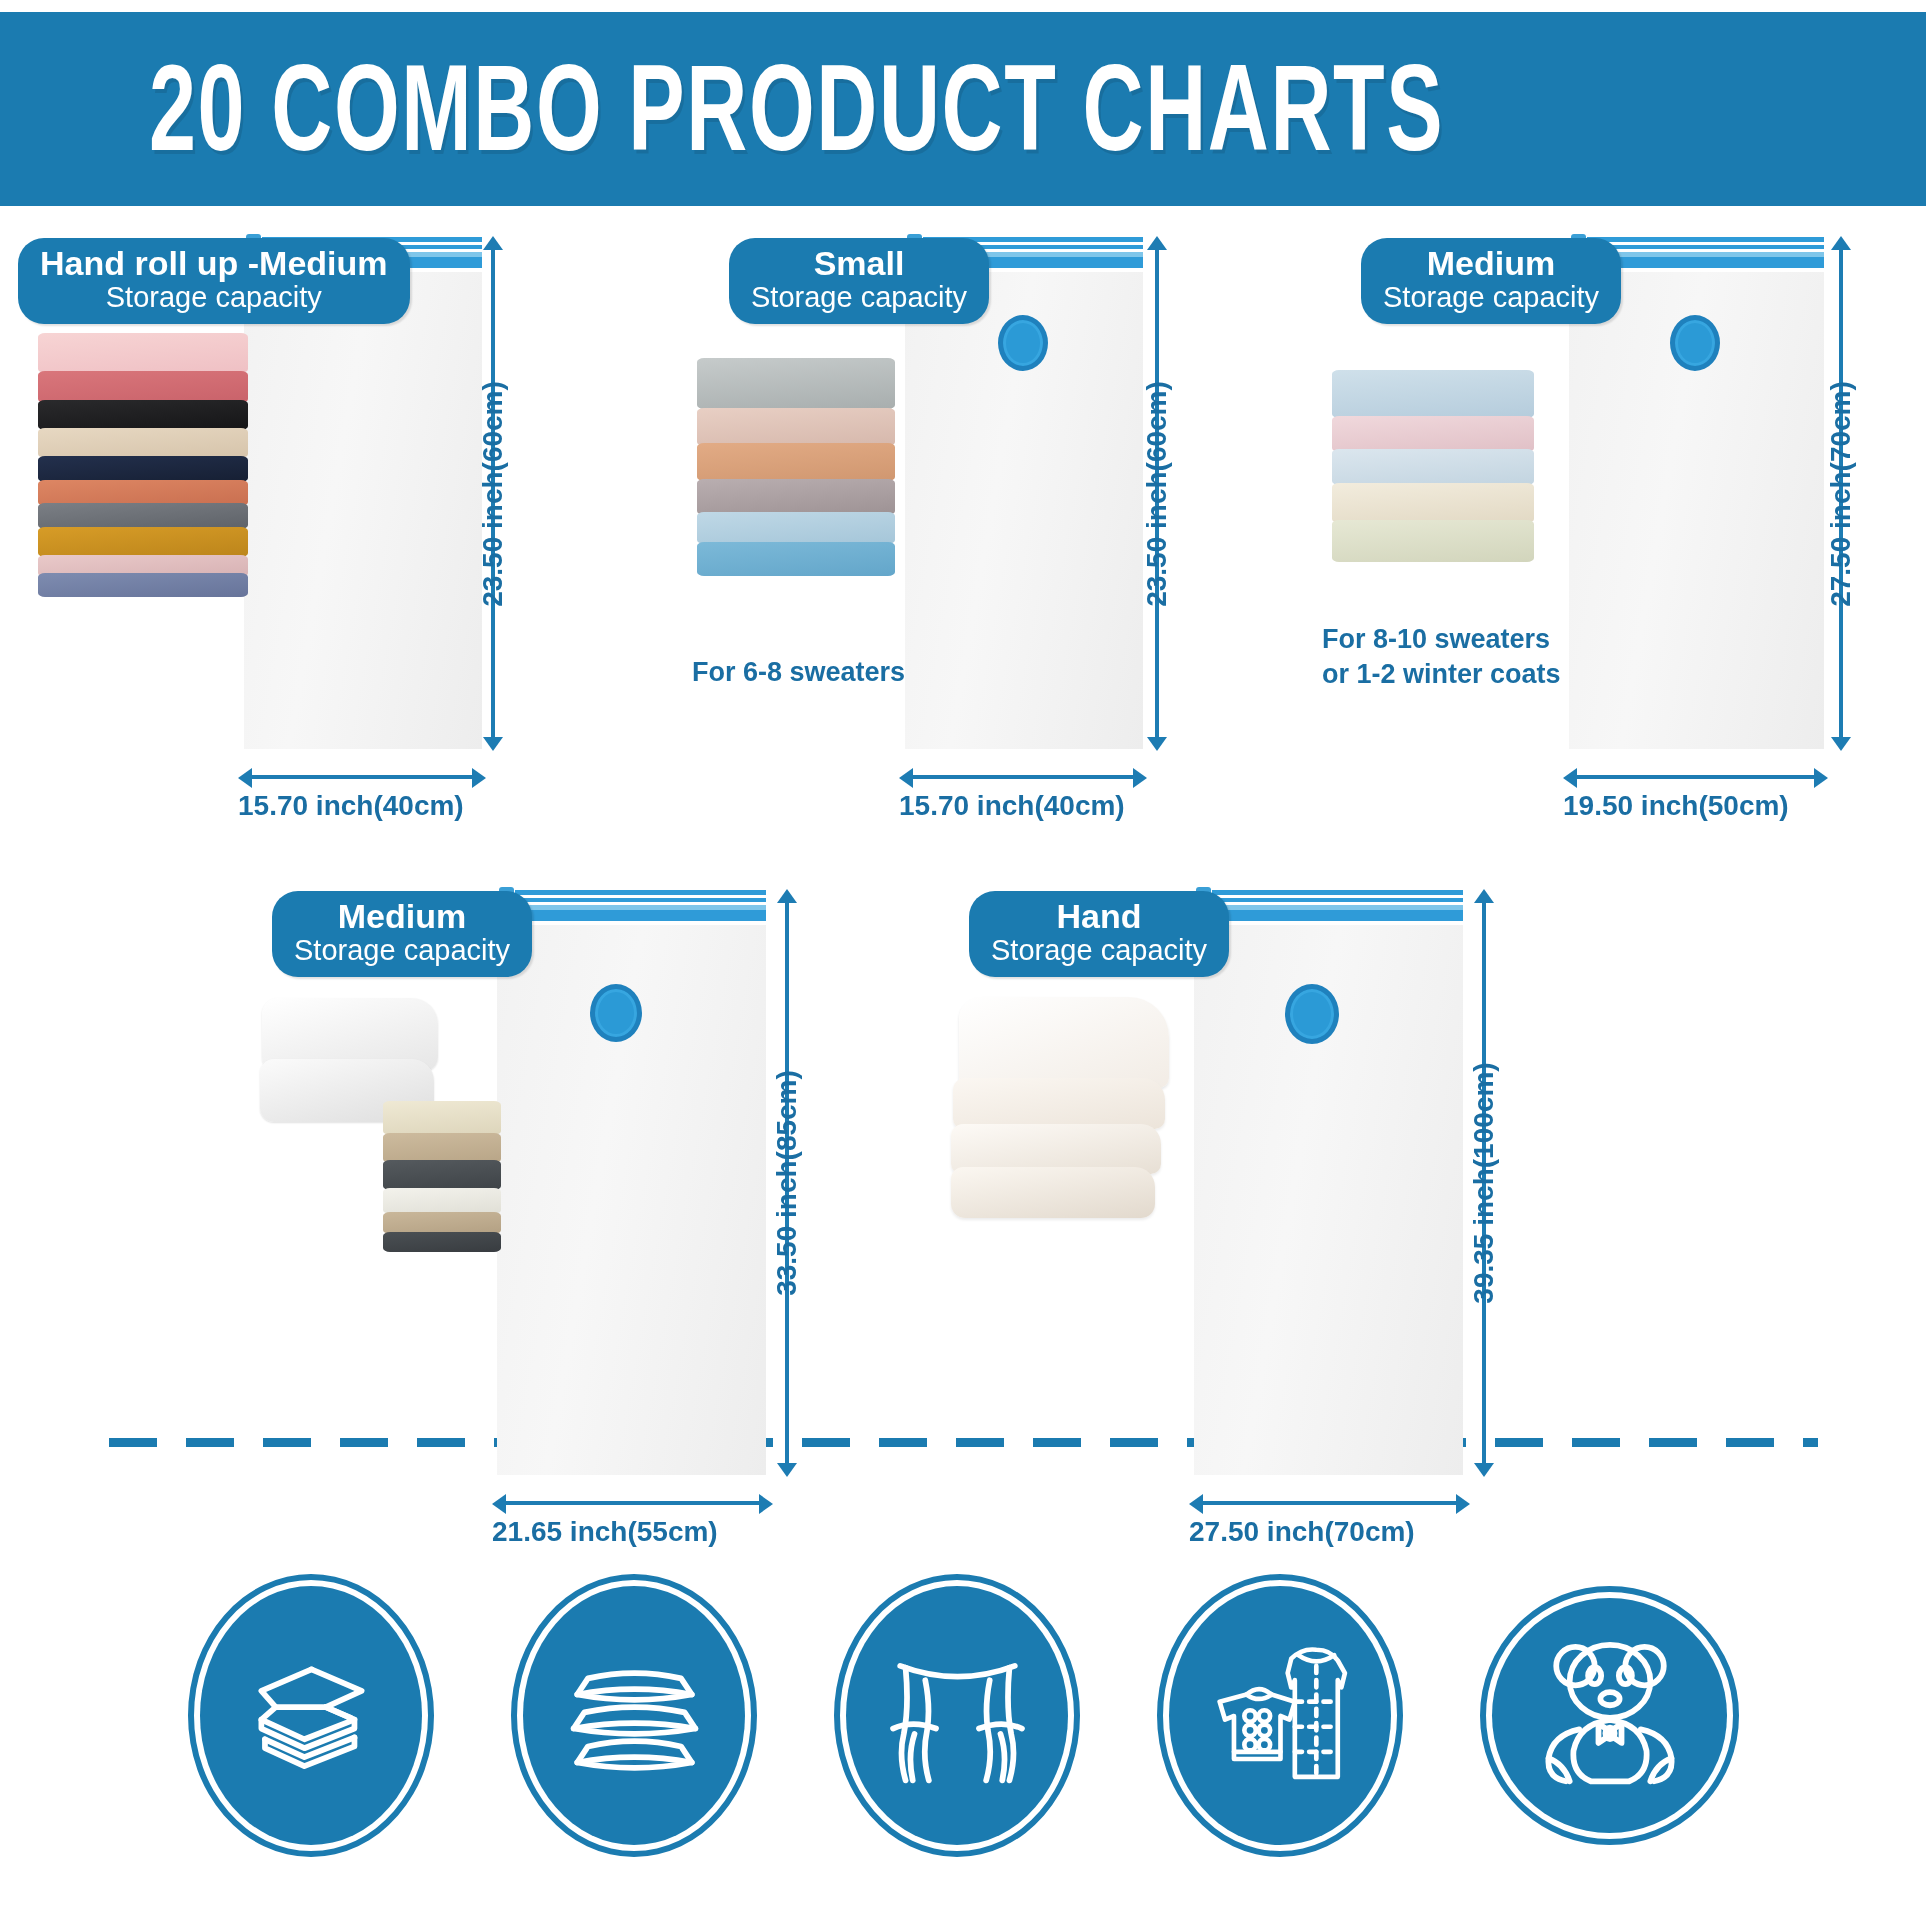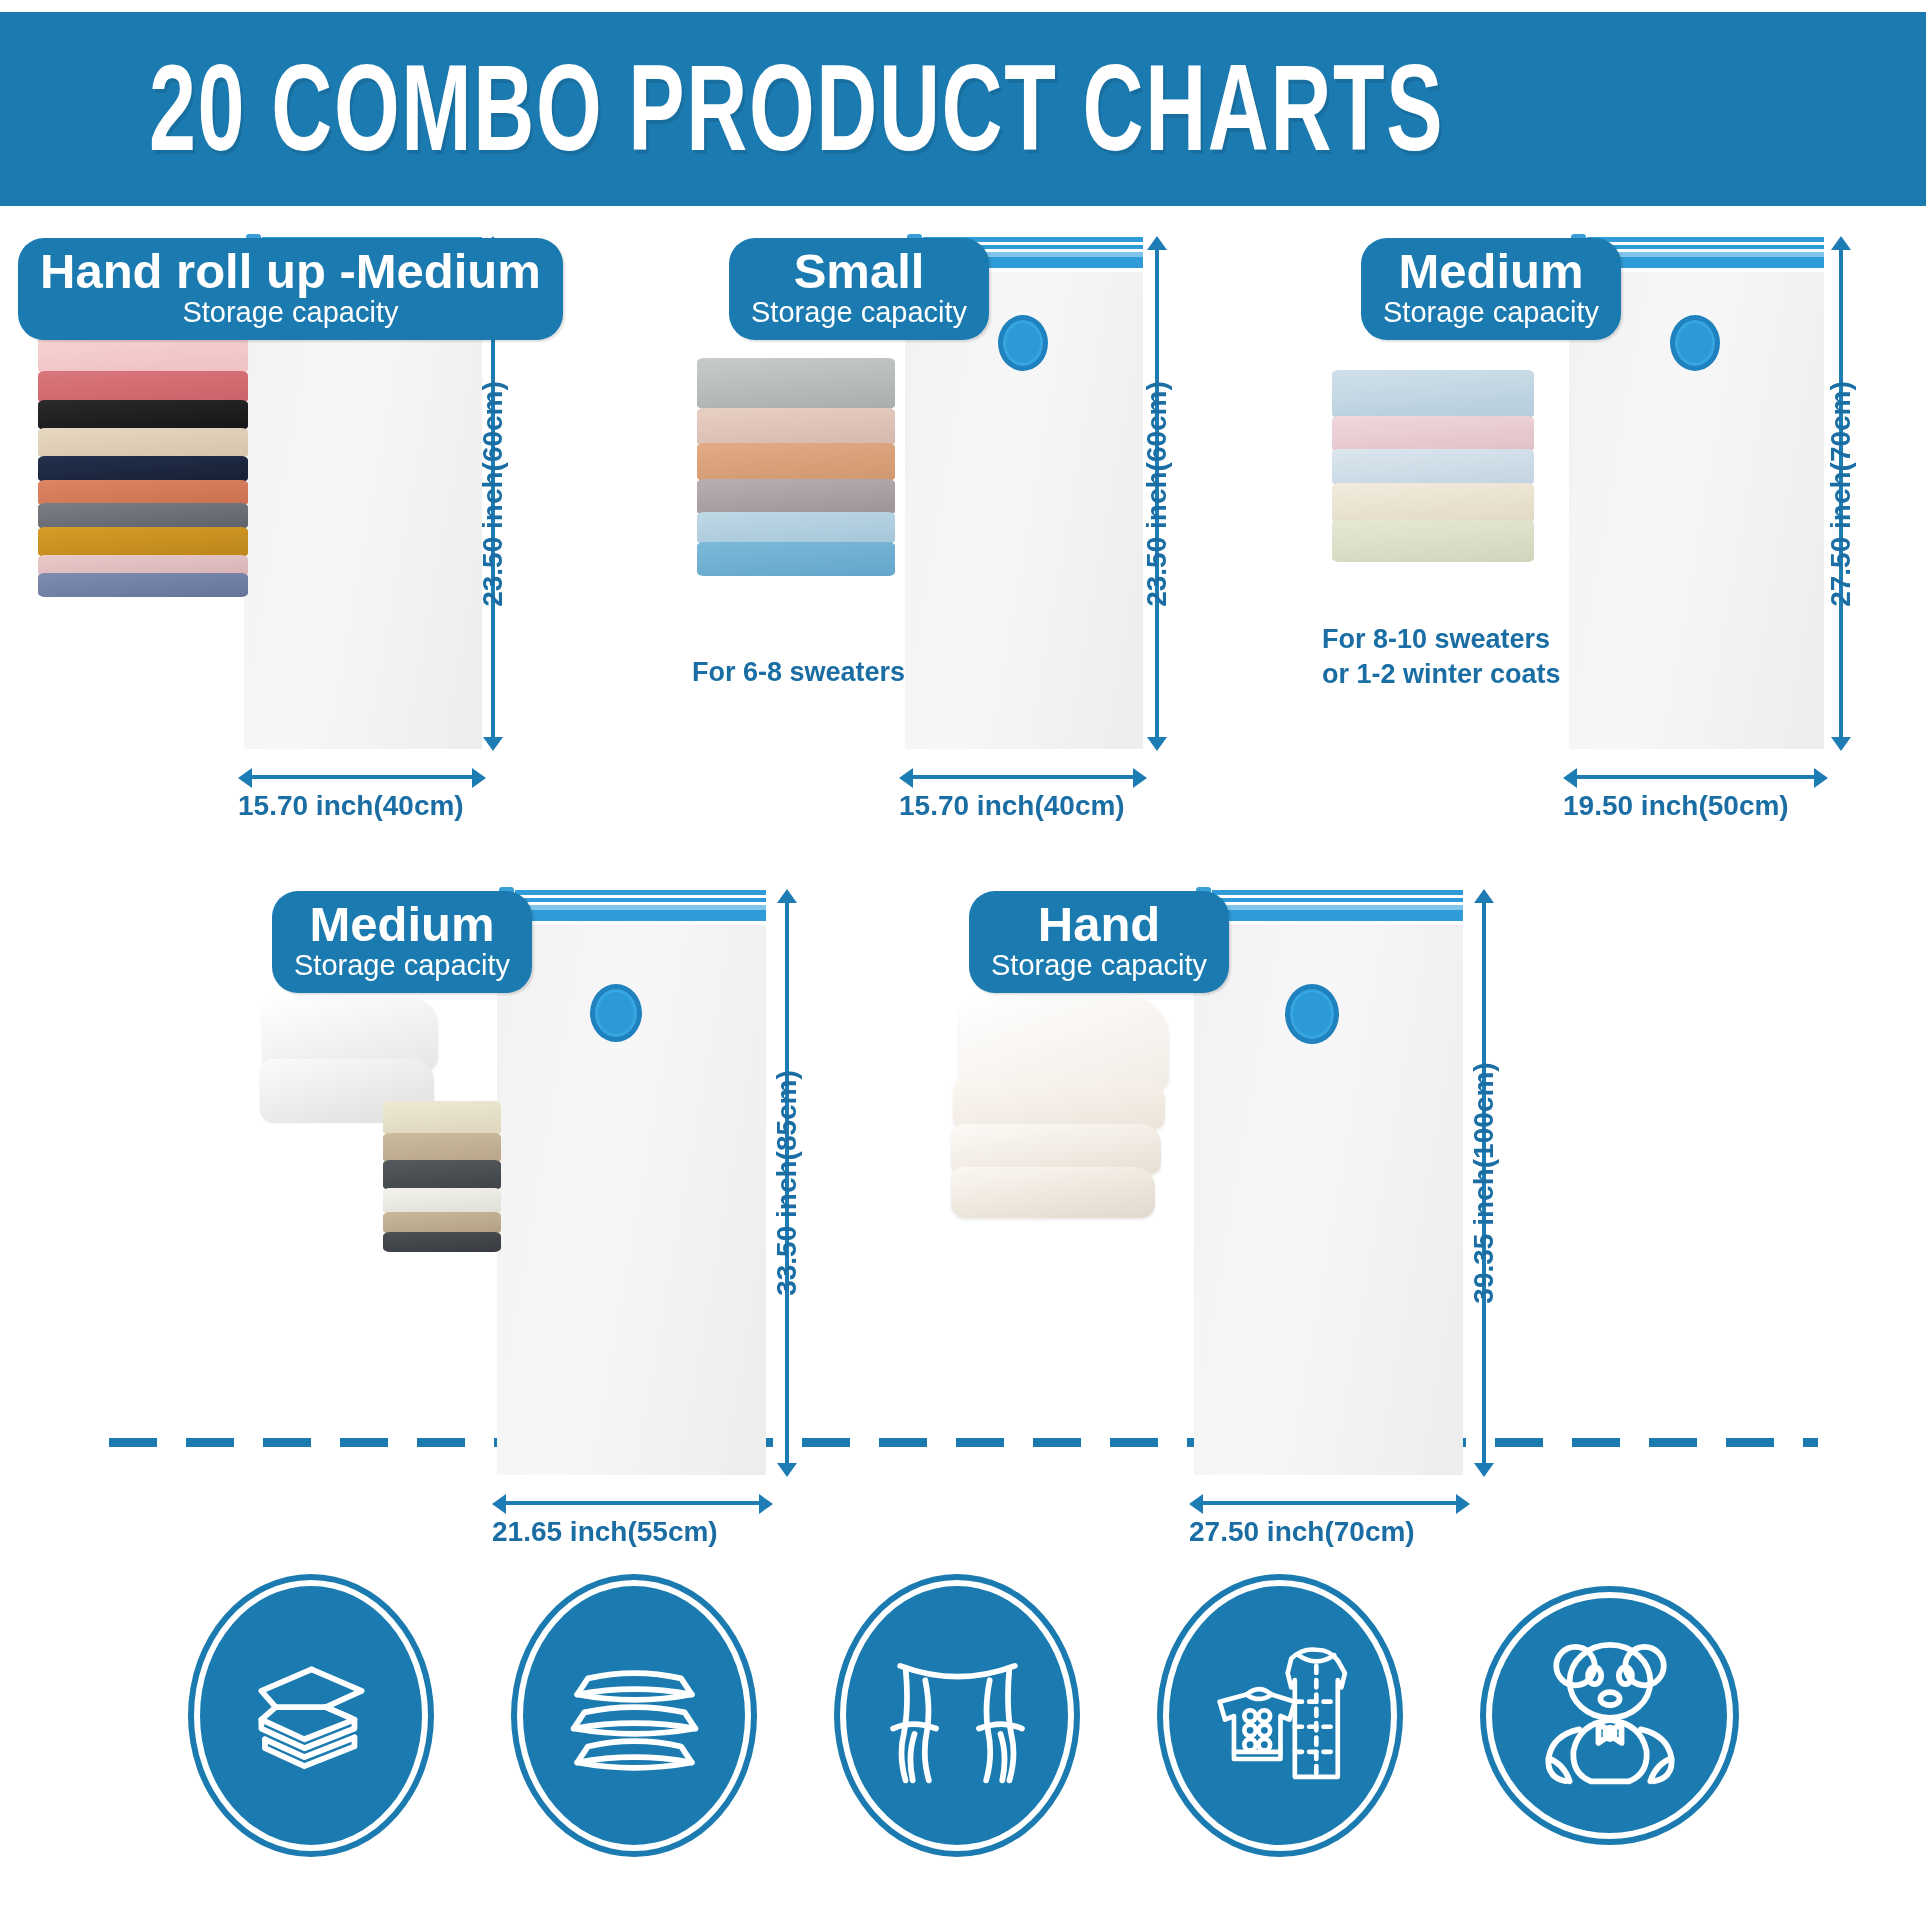--- a/index.html
+++ b/index.html
@@ -40,21 +40,21 @@
   .badge{
     position:absolute;z-index:6;
     background:#1b7bb0;
     border-radius:26px;
     color:#fff;
     padding:8px 22px 12px 22px;
     text-align:center;
     box-shadow:2px 2px 2px rgba(0,0,0,0.12);
     line-height:1.05;
   }
-  .badge-title{display:block;font-size:49px;font-weight:bold;white-space:nowrap;}
+  .badge-title{display:block;font-size:34px;font-weight:bold;white-space:nowrap;}
   .badge-sub{display:block;font-size:29px;font-weight:normal;white-space:nowrap;}
 
   .c1 .badge{left:18px;top:44px;}
   .c2 .badge{left:87px;top:44px;}
   .c3 .badge{left:77px;top:44px;}
   .r2c1 .badge{left:28px;top:44px;}
   .r2c2 .badge{left:28px;top:44px;}
 
   
   .photo{position:absolute;z-index:3;}

